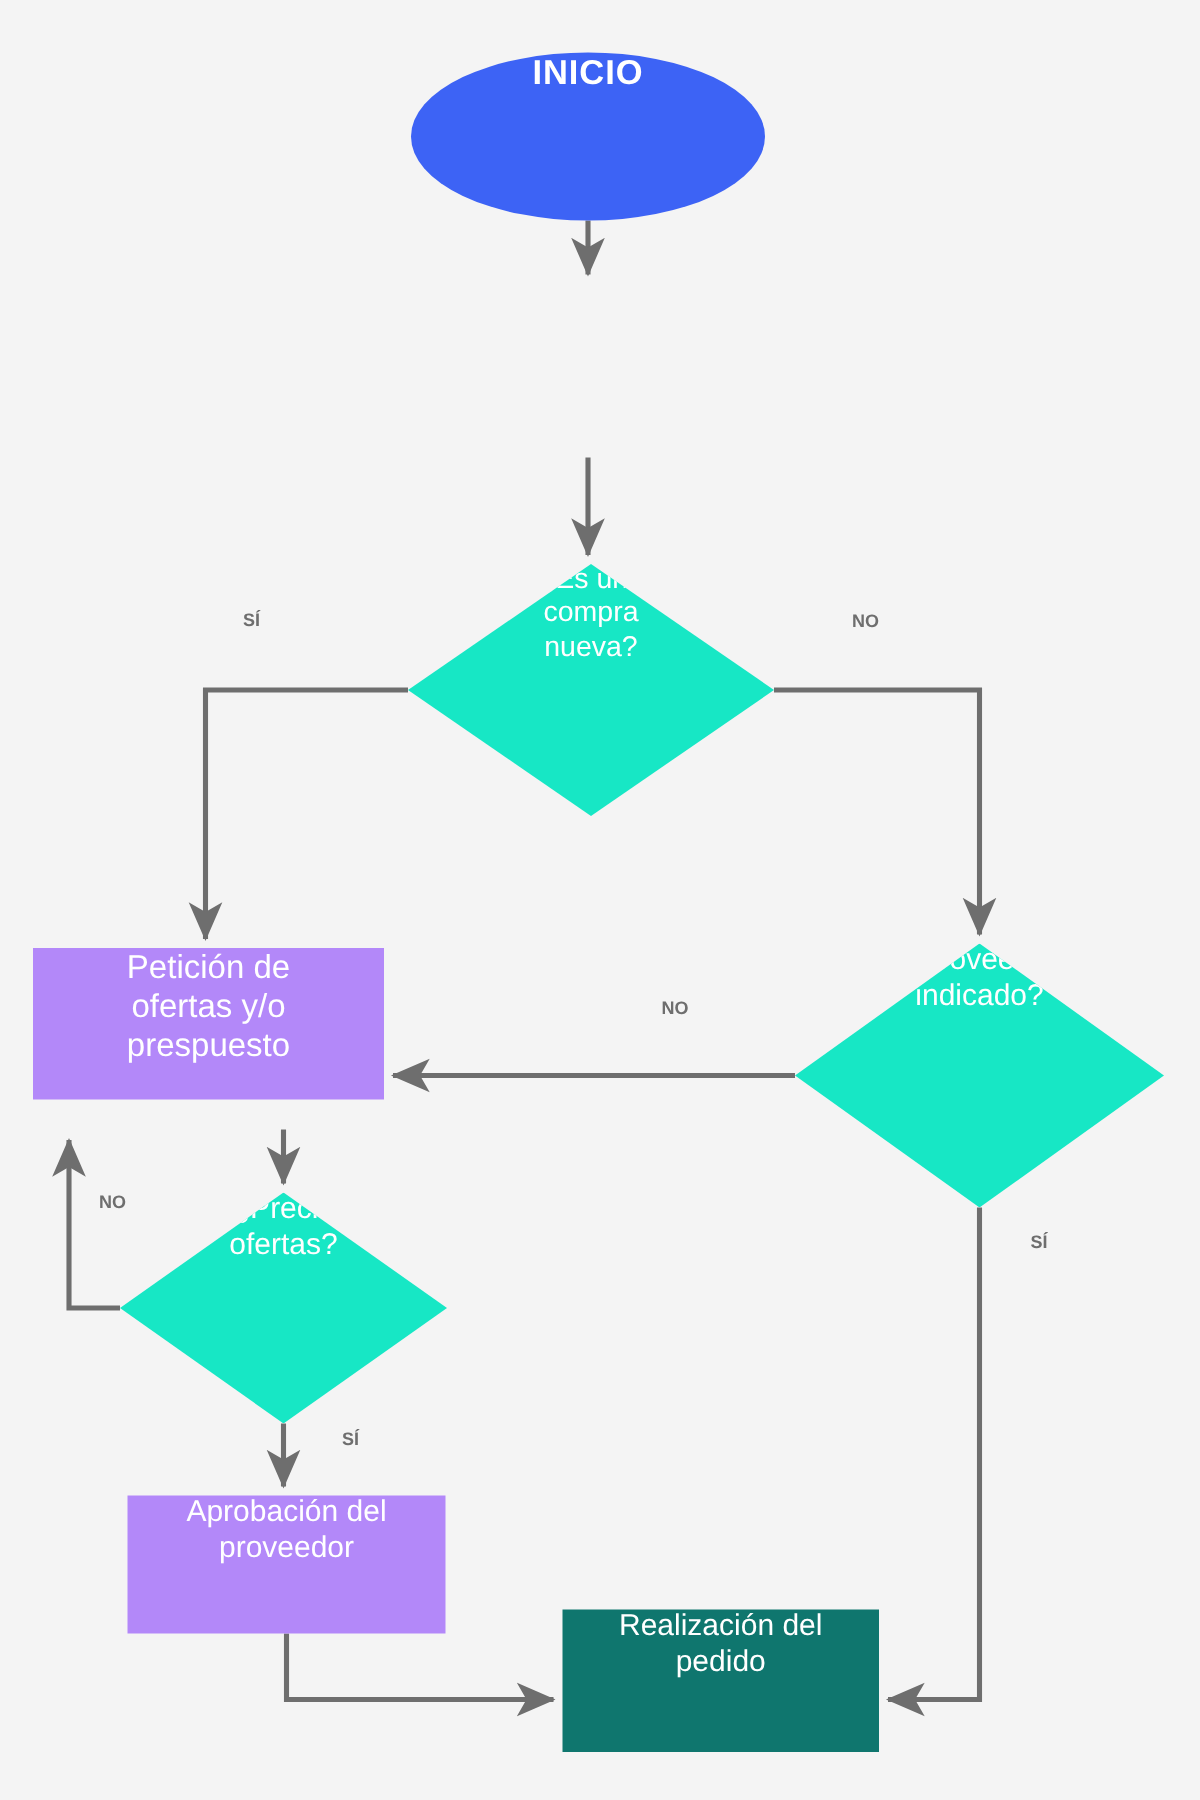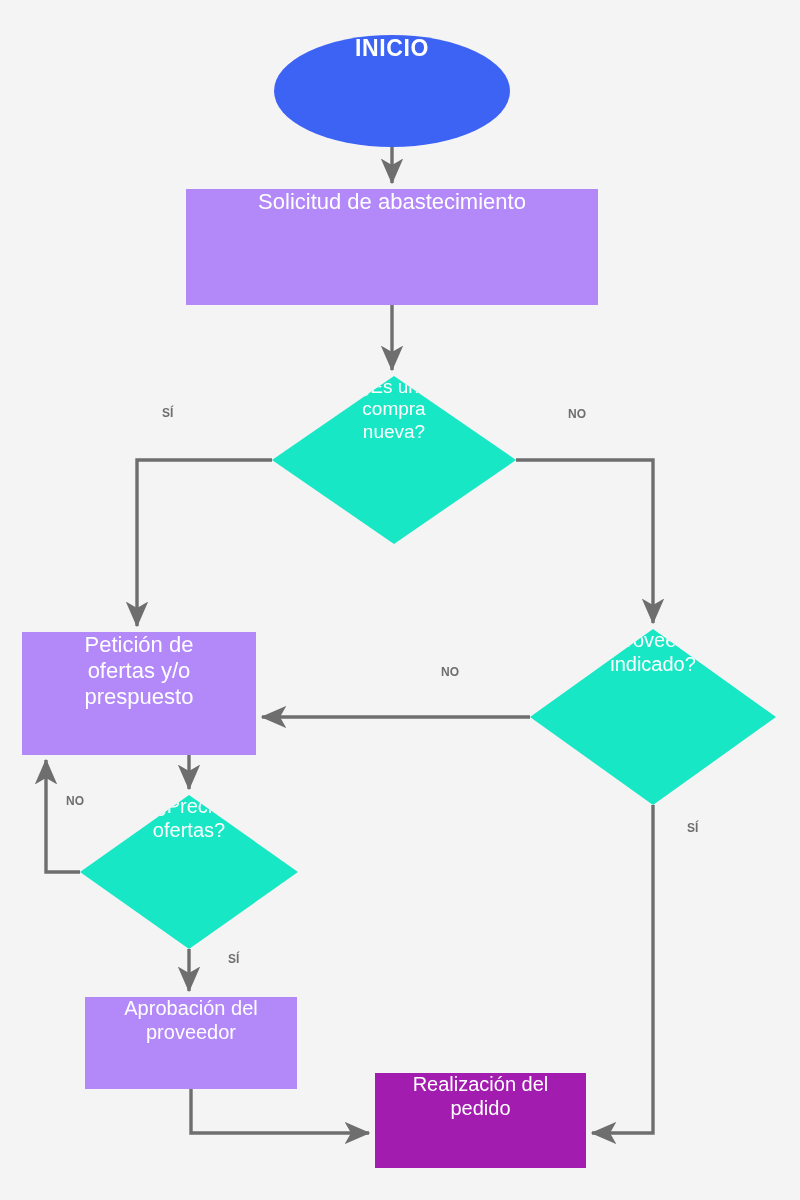--- a/index.html
+++ b/index.html
@@ -64,39 +64,39 @@
     top: 189px;
     width: 412px;
     height: 116px;
   }
   #node-solicitud .node-label { font-size: 22px; }
 
   #node-peticion {
     left: 22px;
     top: 632px;
     width: 234px;
-    height: 123px;
+    height: 101px;
   }
   #node-peticion .node-label { font-size: 22px; }
 
   #node-aprobacion {
     left: 85px;
     top: 997px;
     width: 212px;
     height: 92px;
   }
   #node-aprobacion .node-label { font-size: 20px; }
 
   
   #node-realizacion {
     left: 375px;
     top: 1073px;
     width: 211px;
     height: 95px;
-    background: #a21caf;
+    background: #0f766e;
   }
   #node-realizacion .node-label { font-size: 20px; }
 
   
   .decision {
     background: #17e7c5;
   }
   #node-compra-nueva {
     left: 272px;
     top: 376px;
@@ -171,23 +171,20 @@
       <path d="M189,949 L189,991" marker-end="url(#arrow)"></path>
 
       <path d="M191,1089 L191,1133 L369,1133" marker-end="url(#arrow)"></path>
     </g>
   </svg>
 
   <div class="node" id="node-inicio">
     <span class="node-label">INICIO</span>
   </div>
 
-  <div class="node process" id="node-solicitud">
-    <span class="node-label">Solicitud de abastecimiento</span>
-  </div>
 
   <div class="node decision" id="node-compra-nueva">
     <span class="node-label">¿Es una
 compra
 nueva?</span>
   </div>
 
   <div class="node process" id="node-peticion">
     <span class="node-label">Petición de
 ofertas y/o

